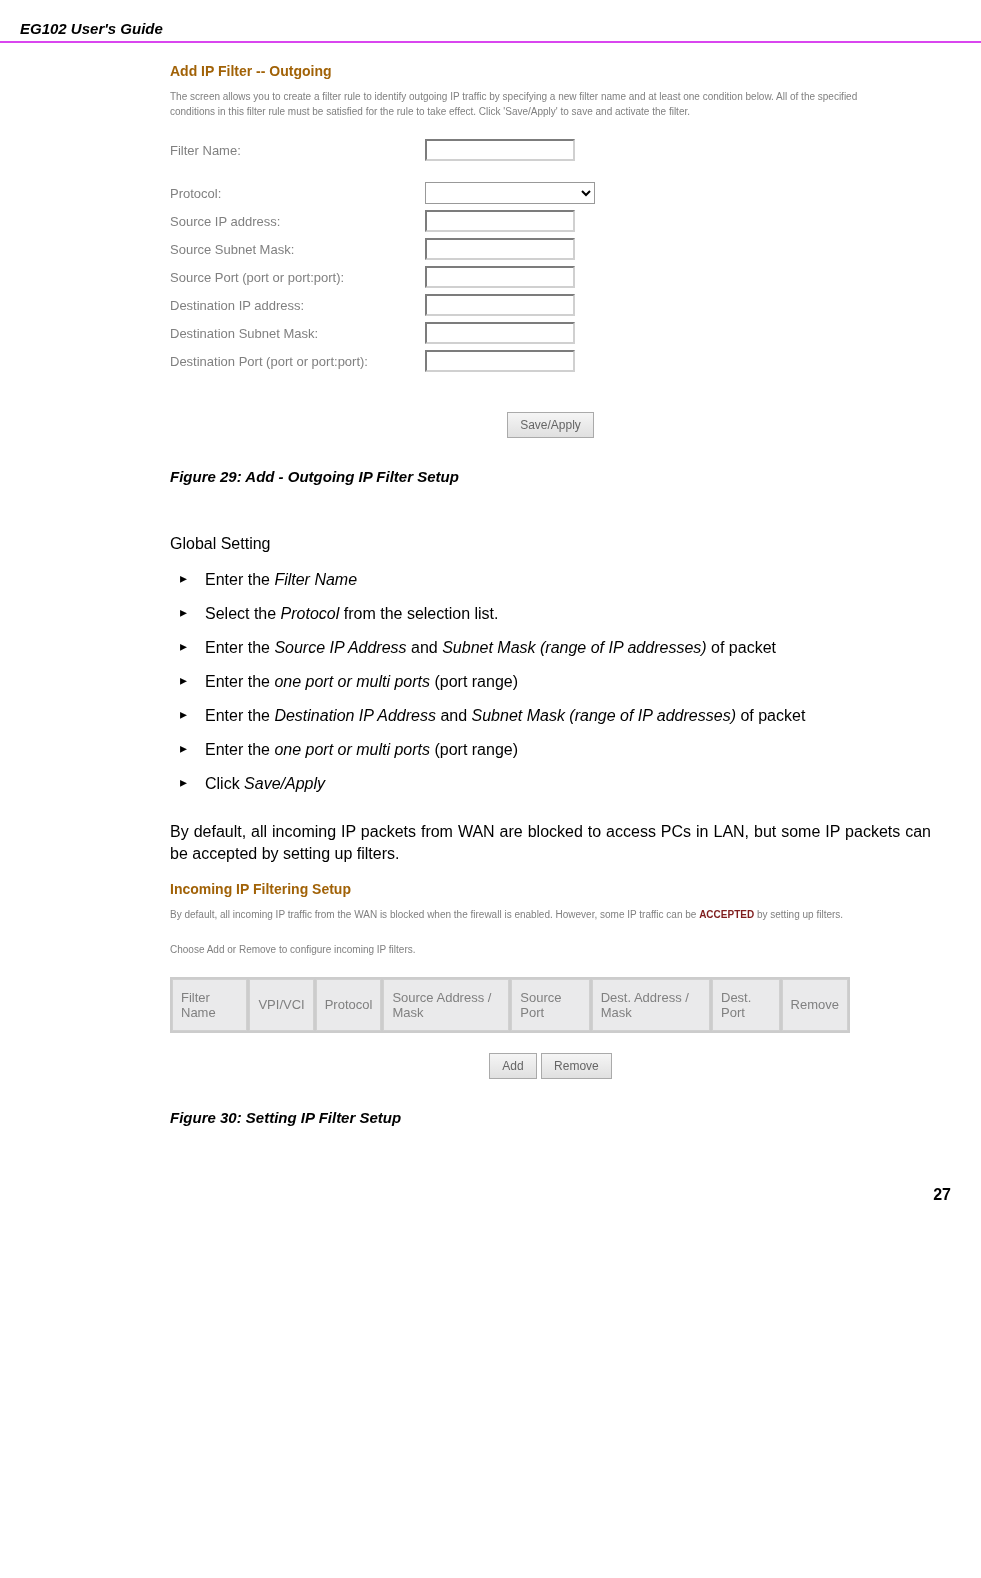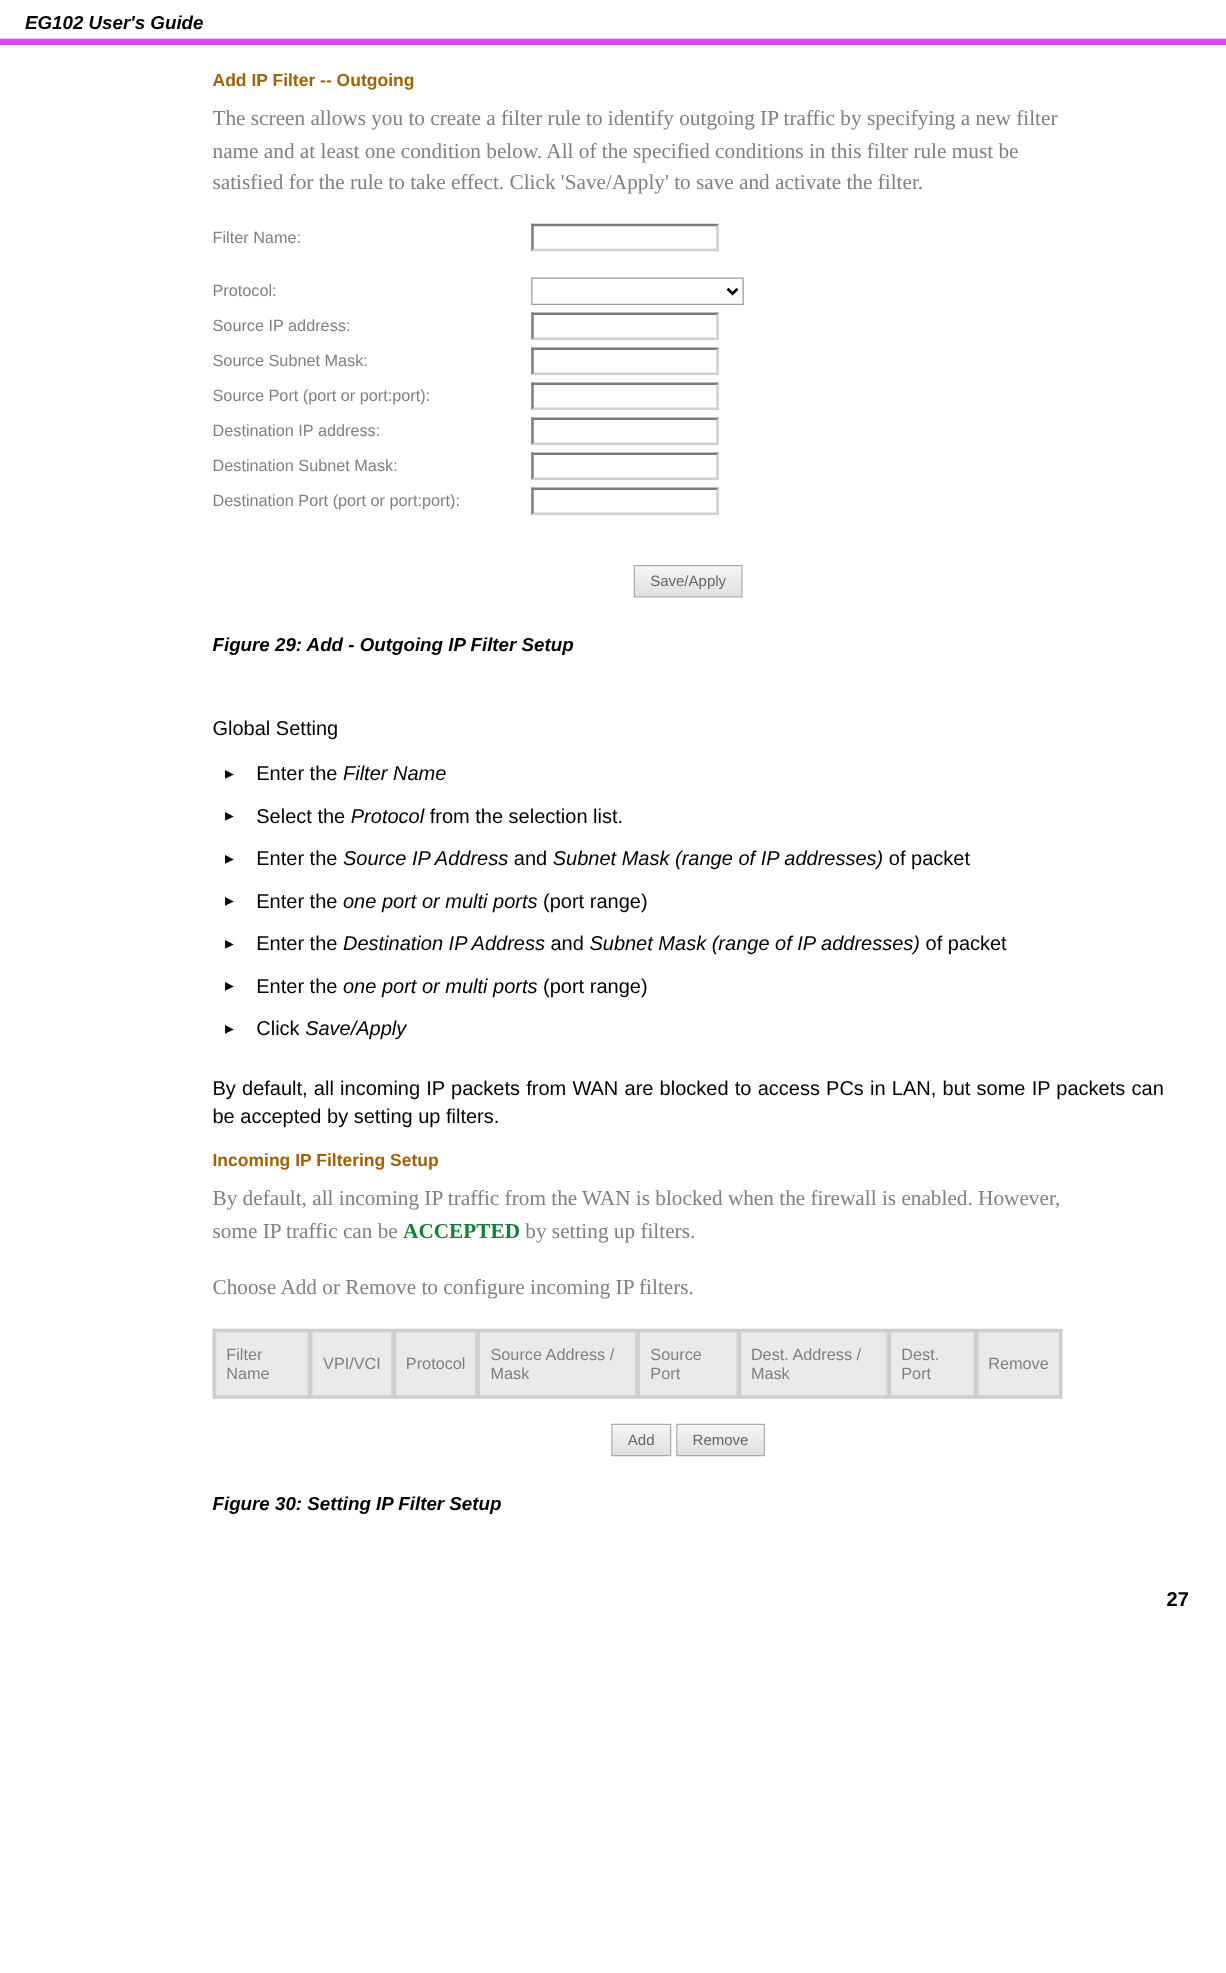--- a/index.html
+++ b/index.html
@@ -10,22 +10,22 @@
     
     body {
       font-family: Arial, Helvetica, sans-serif;
       background: #fff;
       width: 981px;
       margin: 0 auto;
       padding: 0;
     }
     
     .header {
-      border-bottom: 5px solid #d946ef;
-      padding: 10px 20px 4px 20px;
+      border-bottom: 2px solid #d946ef;
+      padding: 20px 20px 4px 20px;
       font-style: italic;
       font-weight: bold;
       font-size: 15px;
     }
     
     .content {
       padding: 20px 50px 20px 170px;
     }
     
     .screenshot {
@@ -35,25 +35,24 @@
     
     .screenshot-title {
       color: #a16207;
       font-weight: bold;
       font-size: 14px;
       margin-bottom: 10px;
     }
     
     .screenshot-desc {
       color: #808080;
-      font-size: 17px;
+      font-size: 10px;
       line-height: 1.5;
       margin-bottom: 20px;
       max-width: 700px;
-      font-family: Liberation Serif, serif;
     }
     
     .form-row {
       display: flex;
       align-items: center;
       margin-bottom: 6px;
       color: #808080;
       font-size: 13px;
     }
     
@@ -156,21 +155,21 @@
       text-align: left;
       border: 1px solid #d0d0d0;
     }
     
     .inline-btn-row {
       text-align: center;
       margin-top: 15px;
     }
     
     .accepted {
-      color: #15803d;
+      color: #7f1d1d;
       font-weight: bold;
     }
     
     .page-footer {
       text-align: right;
       padding: 10px 30px 10px 0;
       font-weight: bold;
       font-size: 16px;
     }
   </style>

